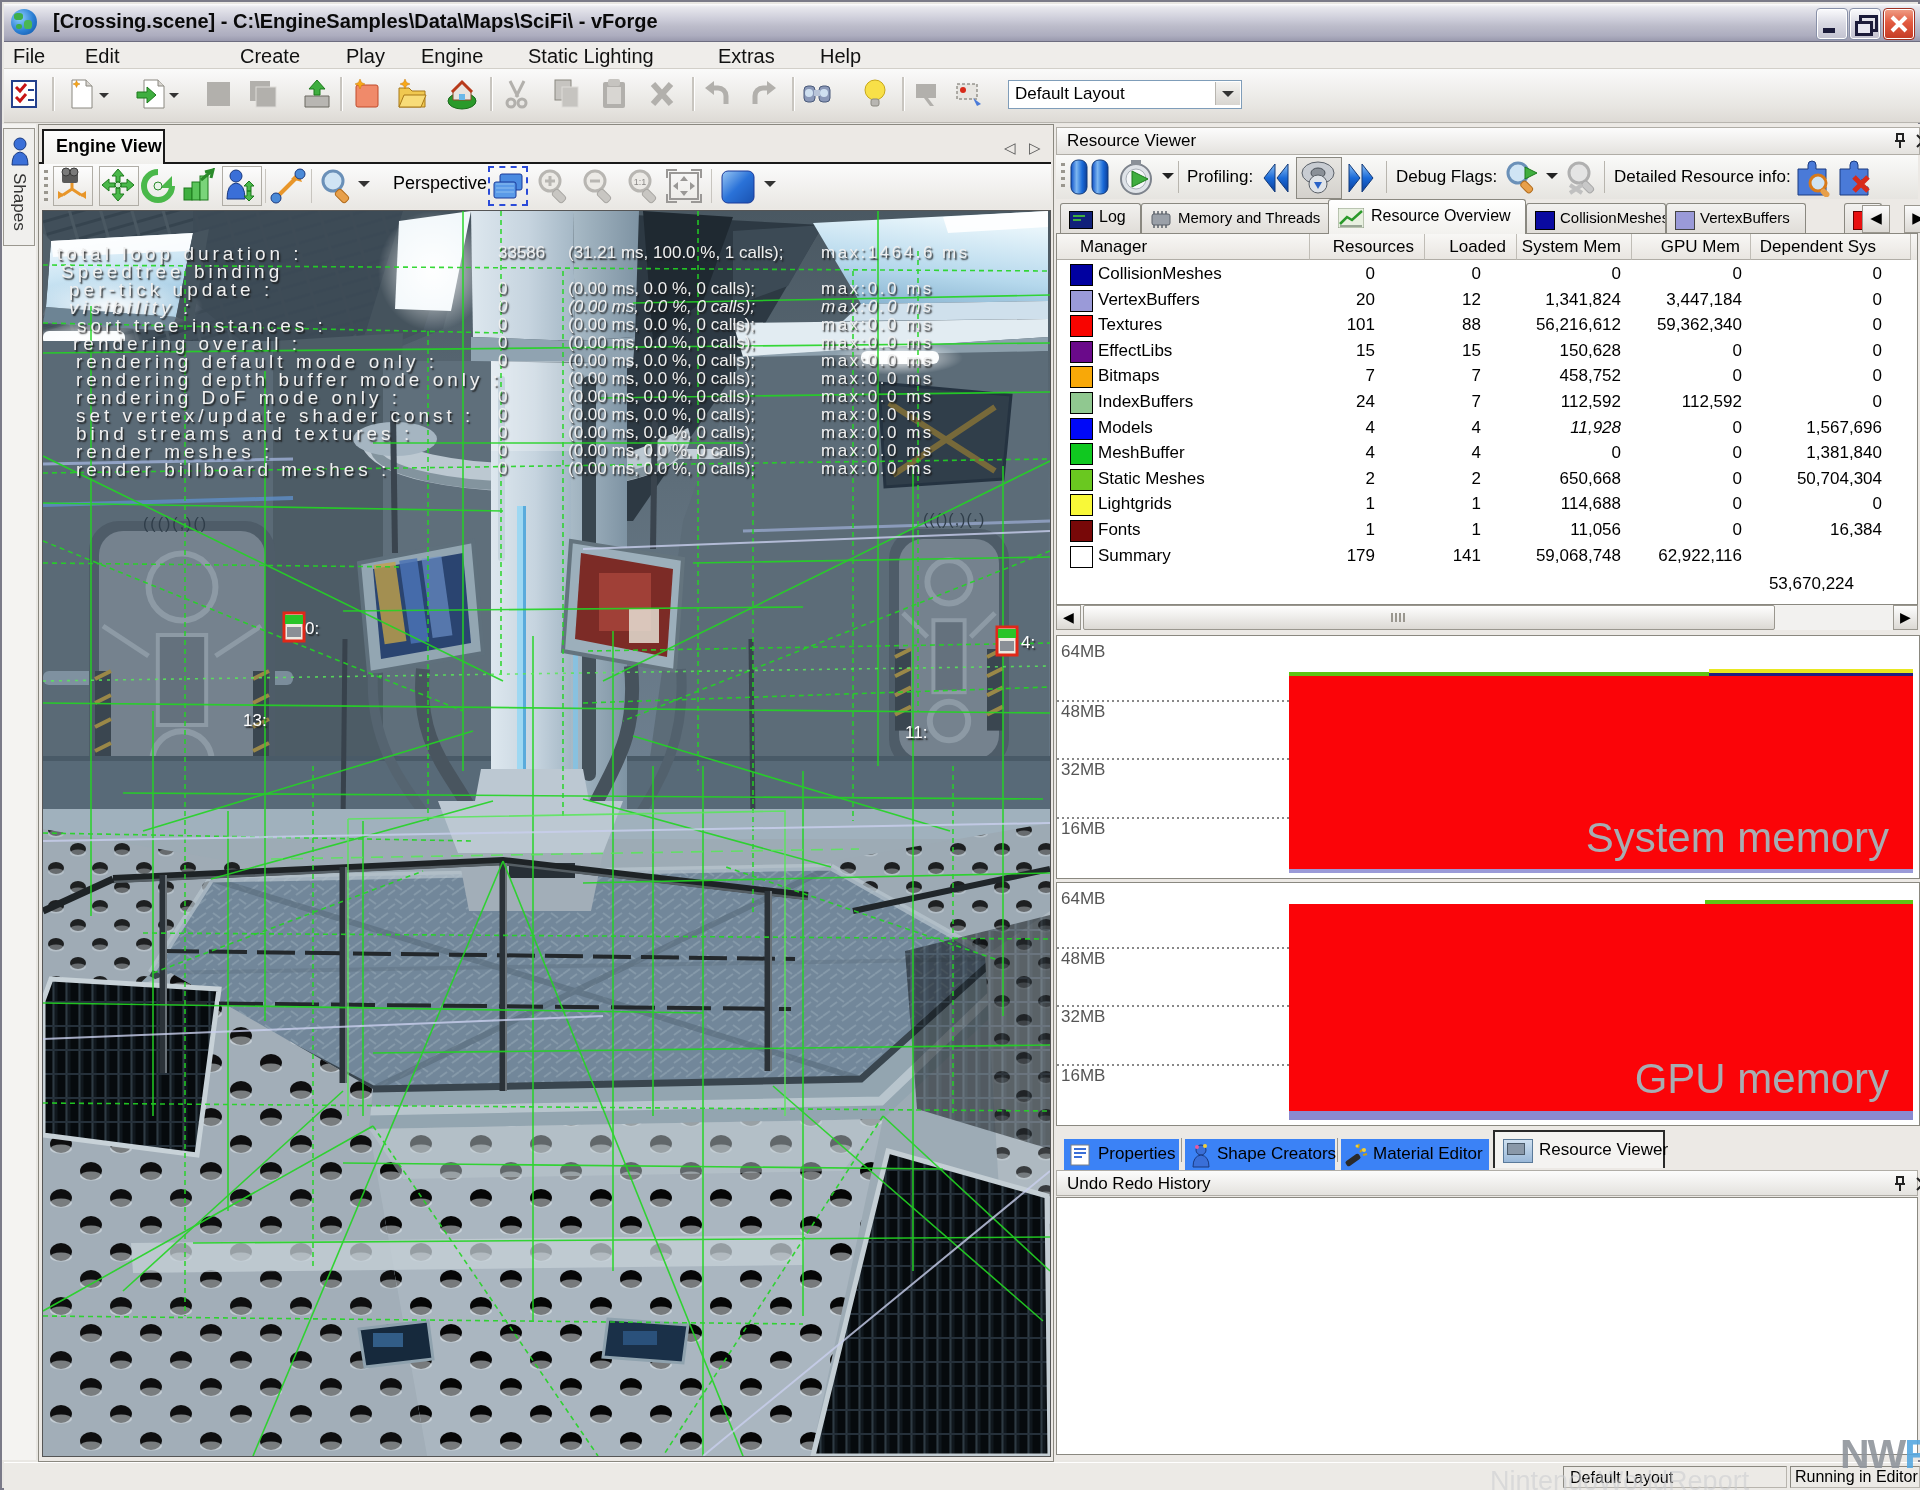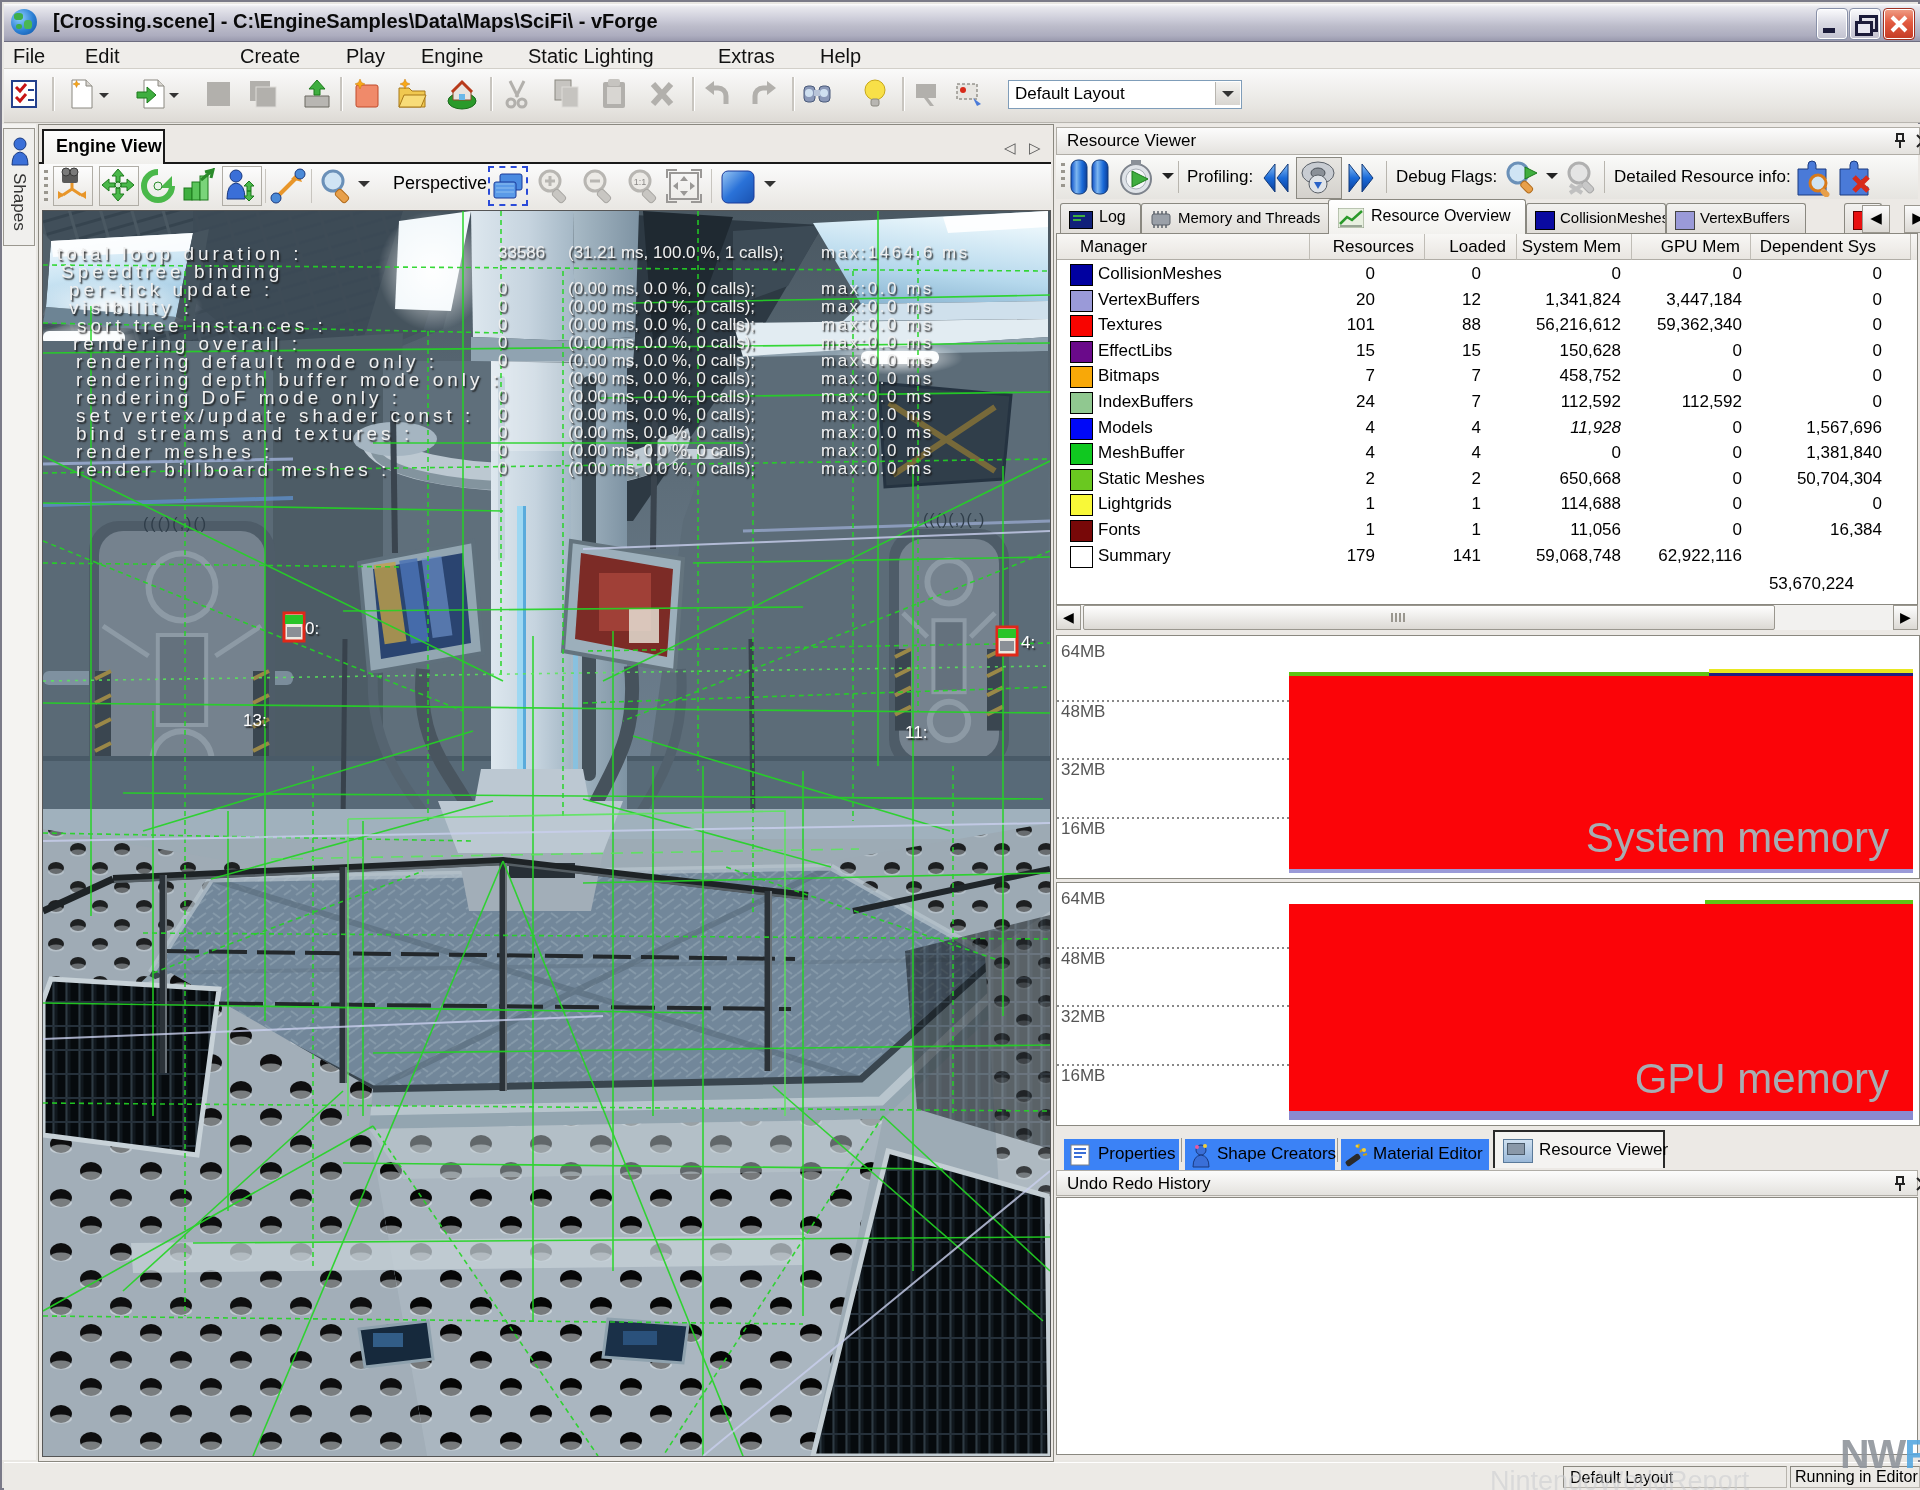--- a/index.html
+++ b/index.html
@@ -634,21 +634,21 @@
           </div>
 <div class="vl" style="top:50px;">
             <span class="lb" style="left:18px;">Speedtree binding</span>
           </div>
 <div class="vl" style="top:68px;">
             <span class="lb" style="left:26px;">per-tick update :</span>
             <span style="left:455px;">0</span>
             <span style="left:525px;">(0.00 ms, 0.0 %, 0 calls);</span>
             <span class="mx" style="left:778px;">max:0.0 ms</span>
           </div>
-<div class="vl" style="top:86px;">
+<div class="vl" style="top:86px;font-style:italic;">
             <span class="lb" style="left:26px;">visibility :</span>
             <span style="left:455px;">0</span>
             <span style="left:525px;">(0.00 ms, 0.0 %, 0 calls);</span>
             <span class="mx" style="left:778px;">max:0.0 ms</span>
           </div>
 <div class="vl" style="top:104px;">
             <span class="lb" style="left:34px;">sort tree instances :</span>
             <span style="left:455px;">0</span>
             <span style="left:525px;">(0.00 ms, 0.0 %, 0 calls);</span>
             <span class="mx" style="left:778px;">max:0.0 ms</span>

